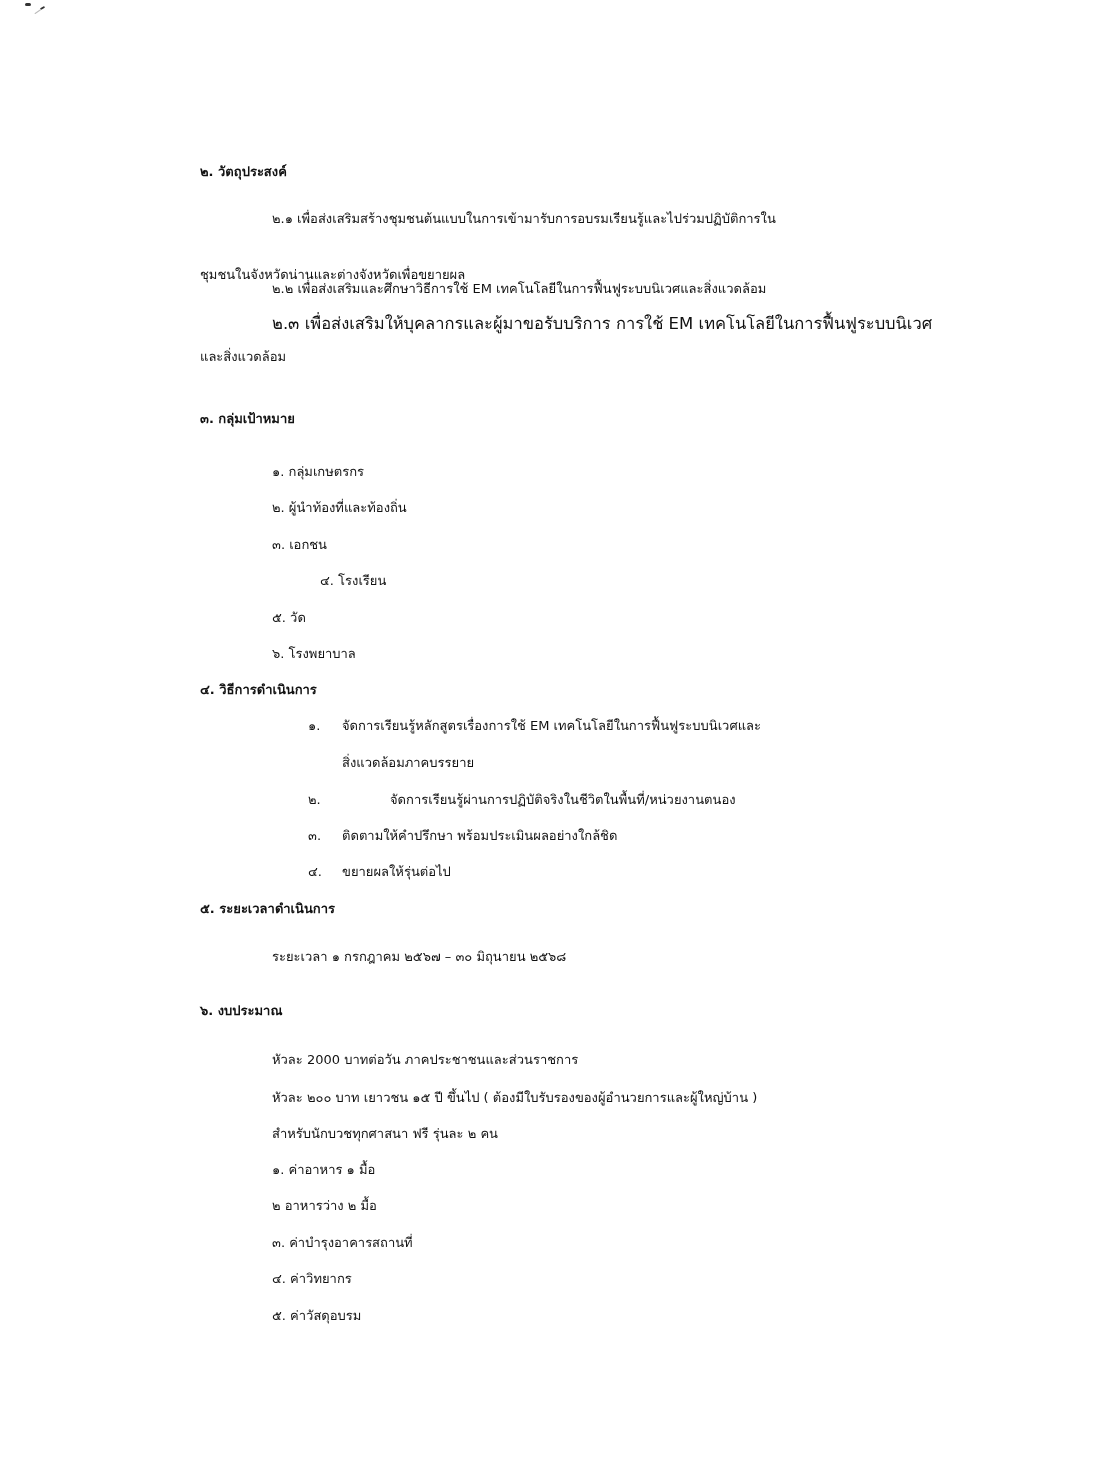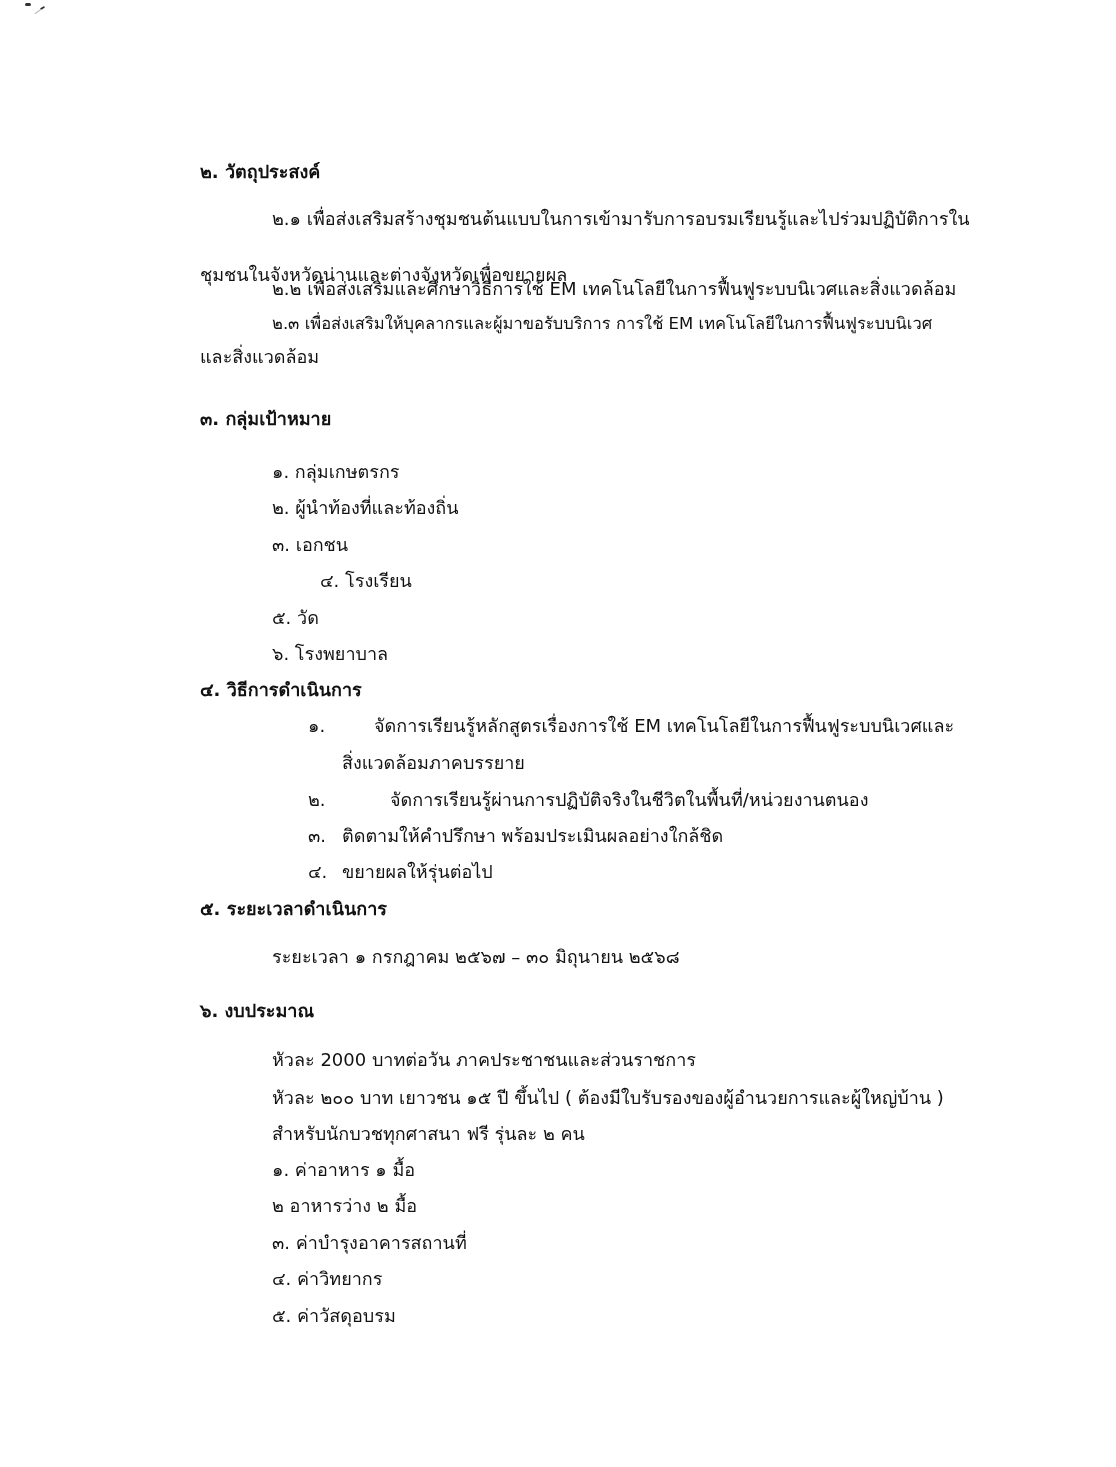--- a/index.html
+++ b/index.html
@@ -5,21 +5,21 @@
     html, body { margin: 0; padding: 0; background: #ffffff; }
     body {
       width: 1116px; height: 1467px; position: relative; overflow: hidden;
       font-family: "DejaVu Sans", "Liberation Sans", sans-serif;
       color: #111111;
     }
     .scan-mark { position: absolute; background: #333; border-radius: 2px; }
     .mark1 { left: 25px; top: 3px; width: 6px; height: 3px; }
     .mark2 { left: 40px; top: 7px; width: 5px; height: 2px; transform: rotate(-30deg); }
     .mark3 { left: 34px; top: 11px; width: 8px; height: 1px; background: #bbb; transform: rotate(-35deg); }
-    .line { position: absolute; white-space: nowrap; font-size: 18px; line-height: 28px; }
+    .line { position: absolute; white-space: nowrap; font-size: 13px; line-height: 28px; }
     .heading { font-weight: bold; }
   </style>
 </head>
 <body>
 
 <div>
   <div class="scan-mark mark1"></div>
   <div class="scan-mark mark2"></div>
   <div class="scan-mark mark3"></div>
 </div>
@@ -39,21 +39,21 @@
   <div class="line" style="left:272px; top:494px;">๒. ผู้นำท้องที่และท้องถิ่น</div>
   <div class="line" style="left:272px; top:531px;">๓. เอกชน</div>
   <div class="line" style="left:272px; top:567px;margin-left:48px;">๔. โรงเรียน</div>
   <div class="line" style="left:272px; top:604px;">๕. วัด</div>
   <div class="line" style="left:272px; top:640px;">๖. โรงพยาบาล</div>
 </div>
 
 <div>
   <div class="line heading" style="left:200px; top:676px;">๔. วิธีการดำเนินการ</div>
   <div class="line" style="left:308px; top:712px;">๑.</div>
-  <div class="line" style="left:342px; top:712px;margin-left:32px;">จัดการเรียนรู้หลักสูตรเรื่องการใช้ EM เทคโนโลยีในการฟื้นฟูระบบนิเวศและ</div>
+  <div class="line" style="left:342px; top:712px;">จัดการเรียนรู้หลักสูตรเรื่องการใช้ EM เทคโนโลยีในการฟื้นฟูระบบนิเวศและ</div>
   <div class="line" style="left:342px; top:749px;">สิ่งแวดล้อมภาคบรรยาย</div>
   <div class="line" style="left:308px; top:786px;">๒.</div>
   <div class="line" style="left:342px; top:786px;margin-left:48px;">จัดการเรียนรู้ผ่านการปฏิบัติจริงในชีวิตในพื้นที่/หน่วยงานตนอง</div>
   <div class="line" style="left:308px; top:822px;">๓.</div>
   <div class="line" style="left:342px; top:822px;">ติดตามให้คำปรึกษา พร้อมประเมินผลอย่างใกล้ชิด</div>
   <div class="line" style="left:308px; top:858px;">๔.</div>
   <div class="line" style="left:342px; top:858px;">ขยายผลให้รุ่นต่อไป</div>
 </div>
 
 <div>

